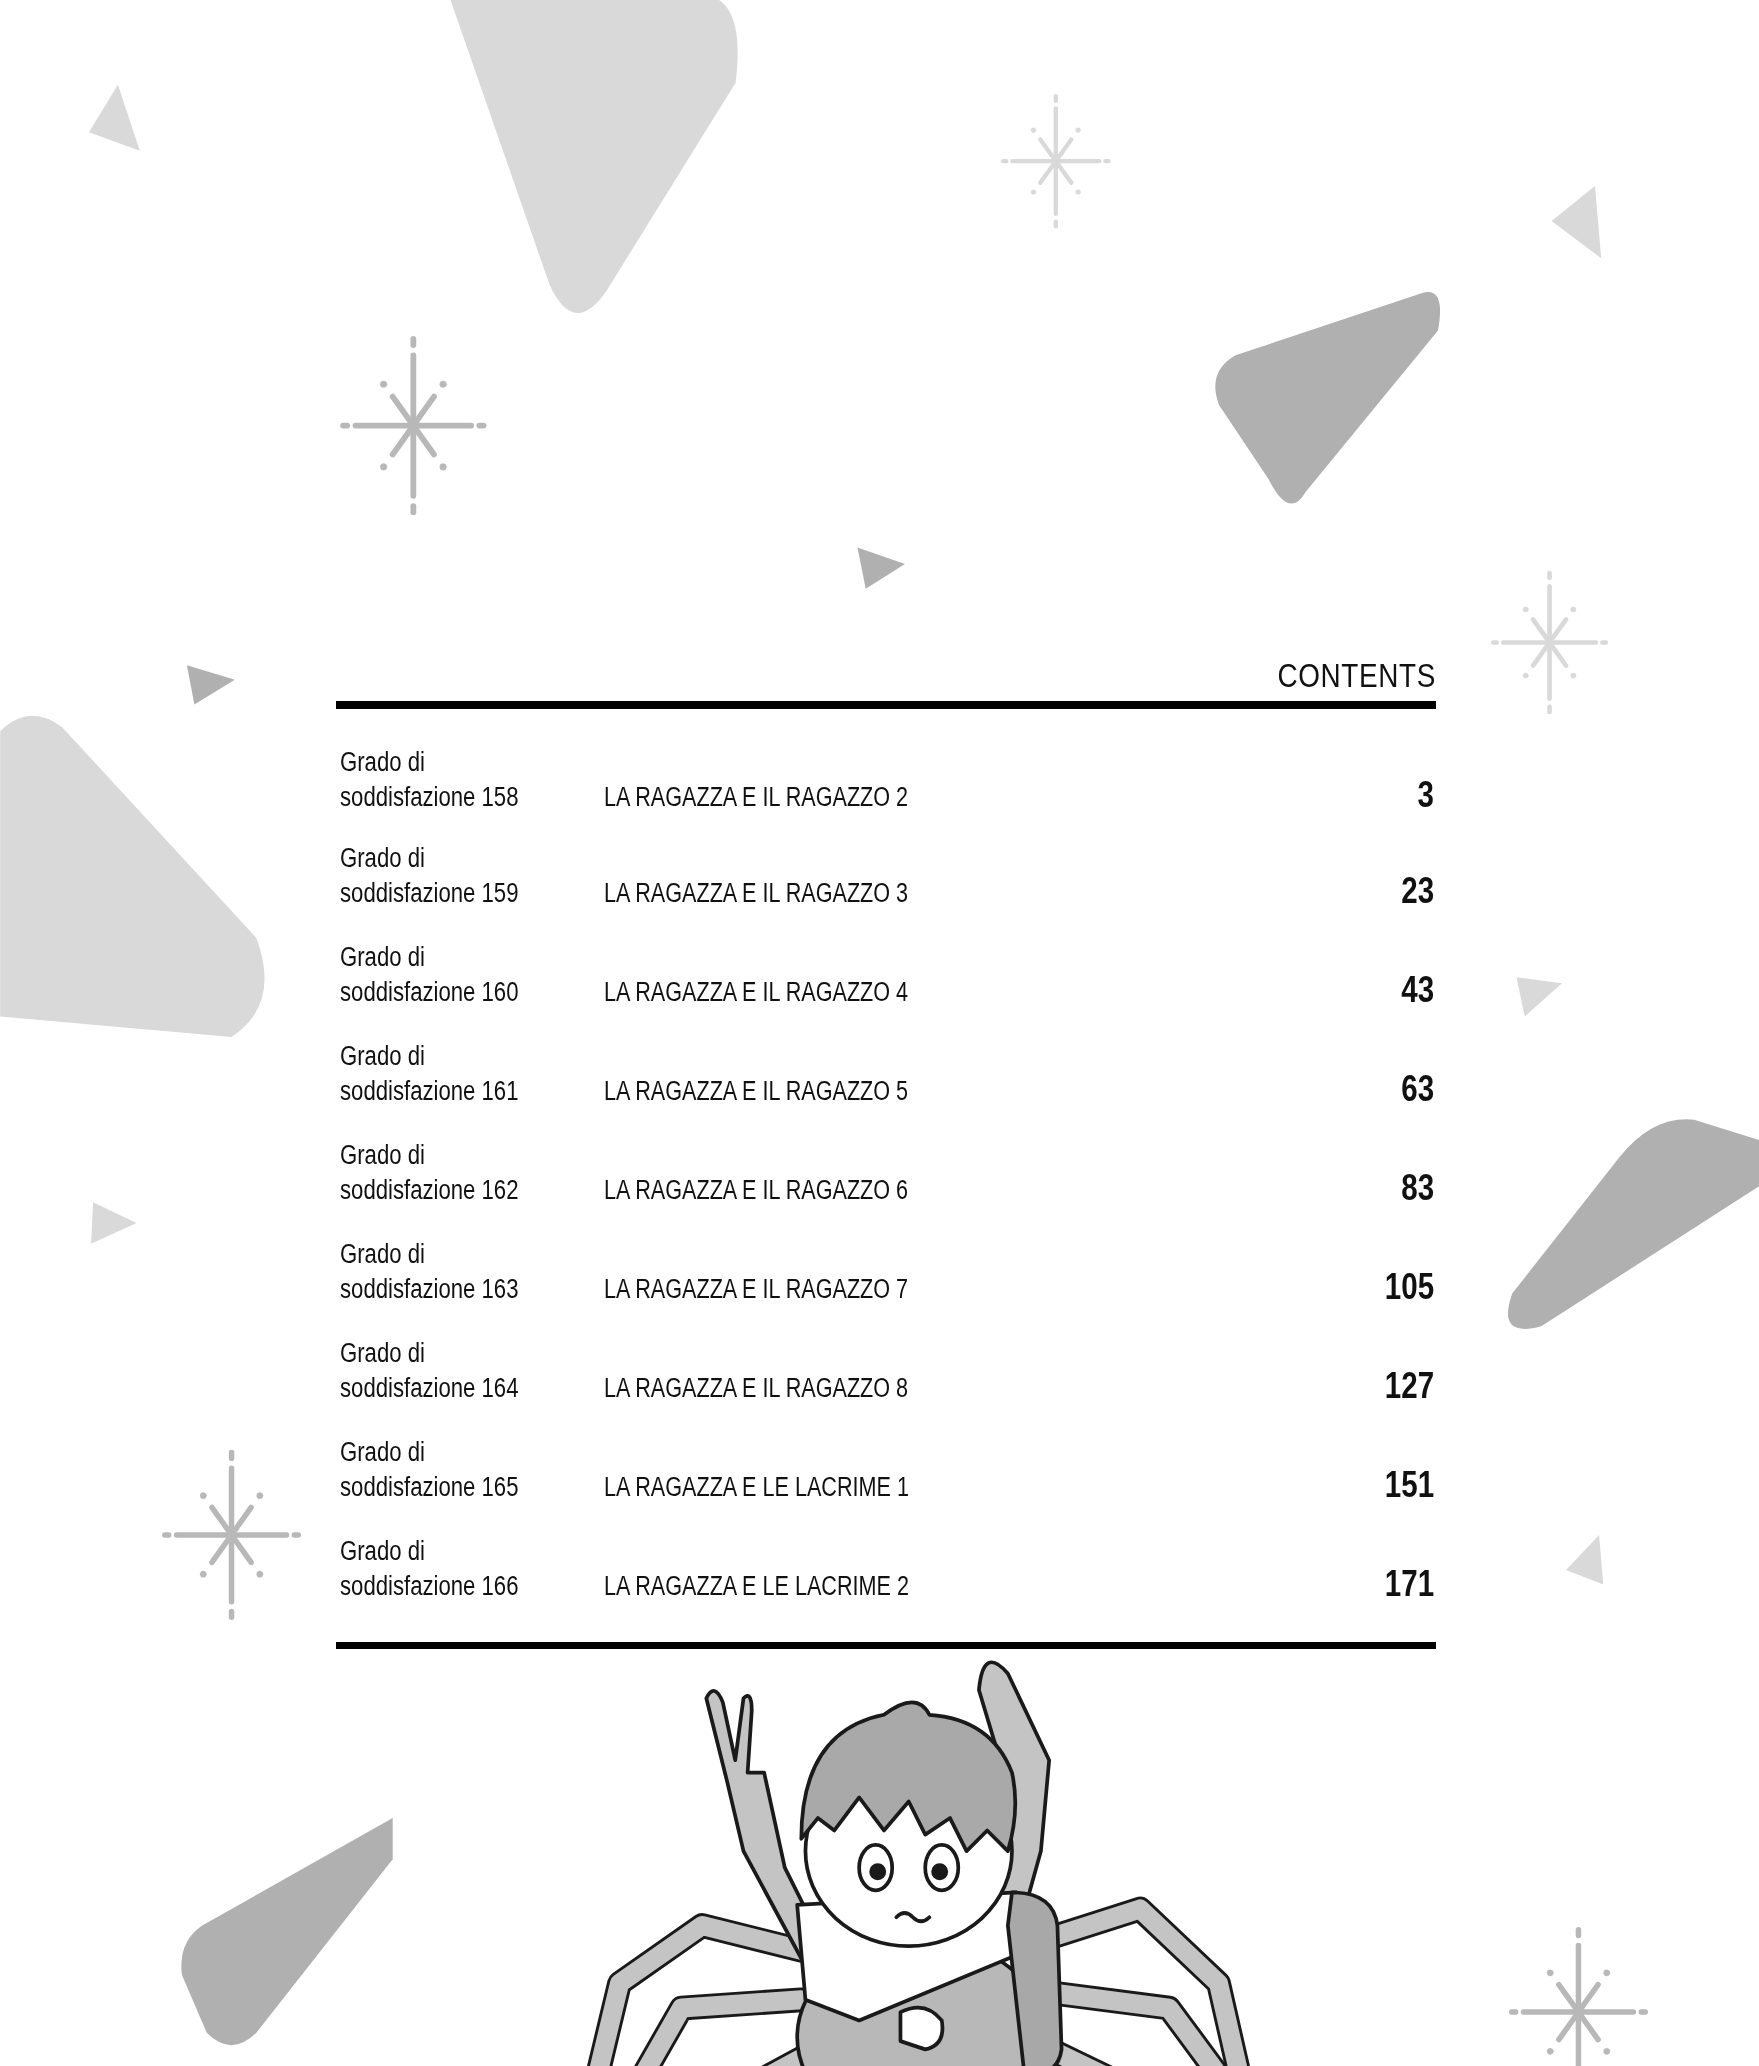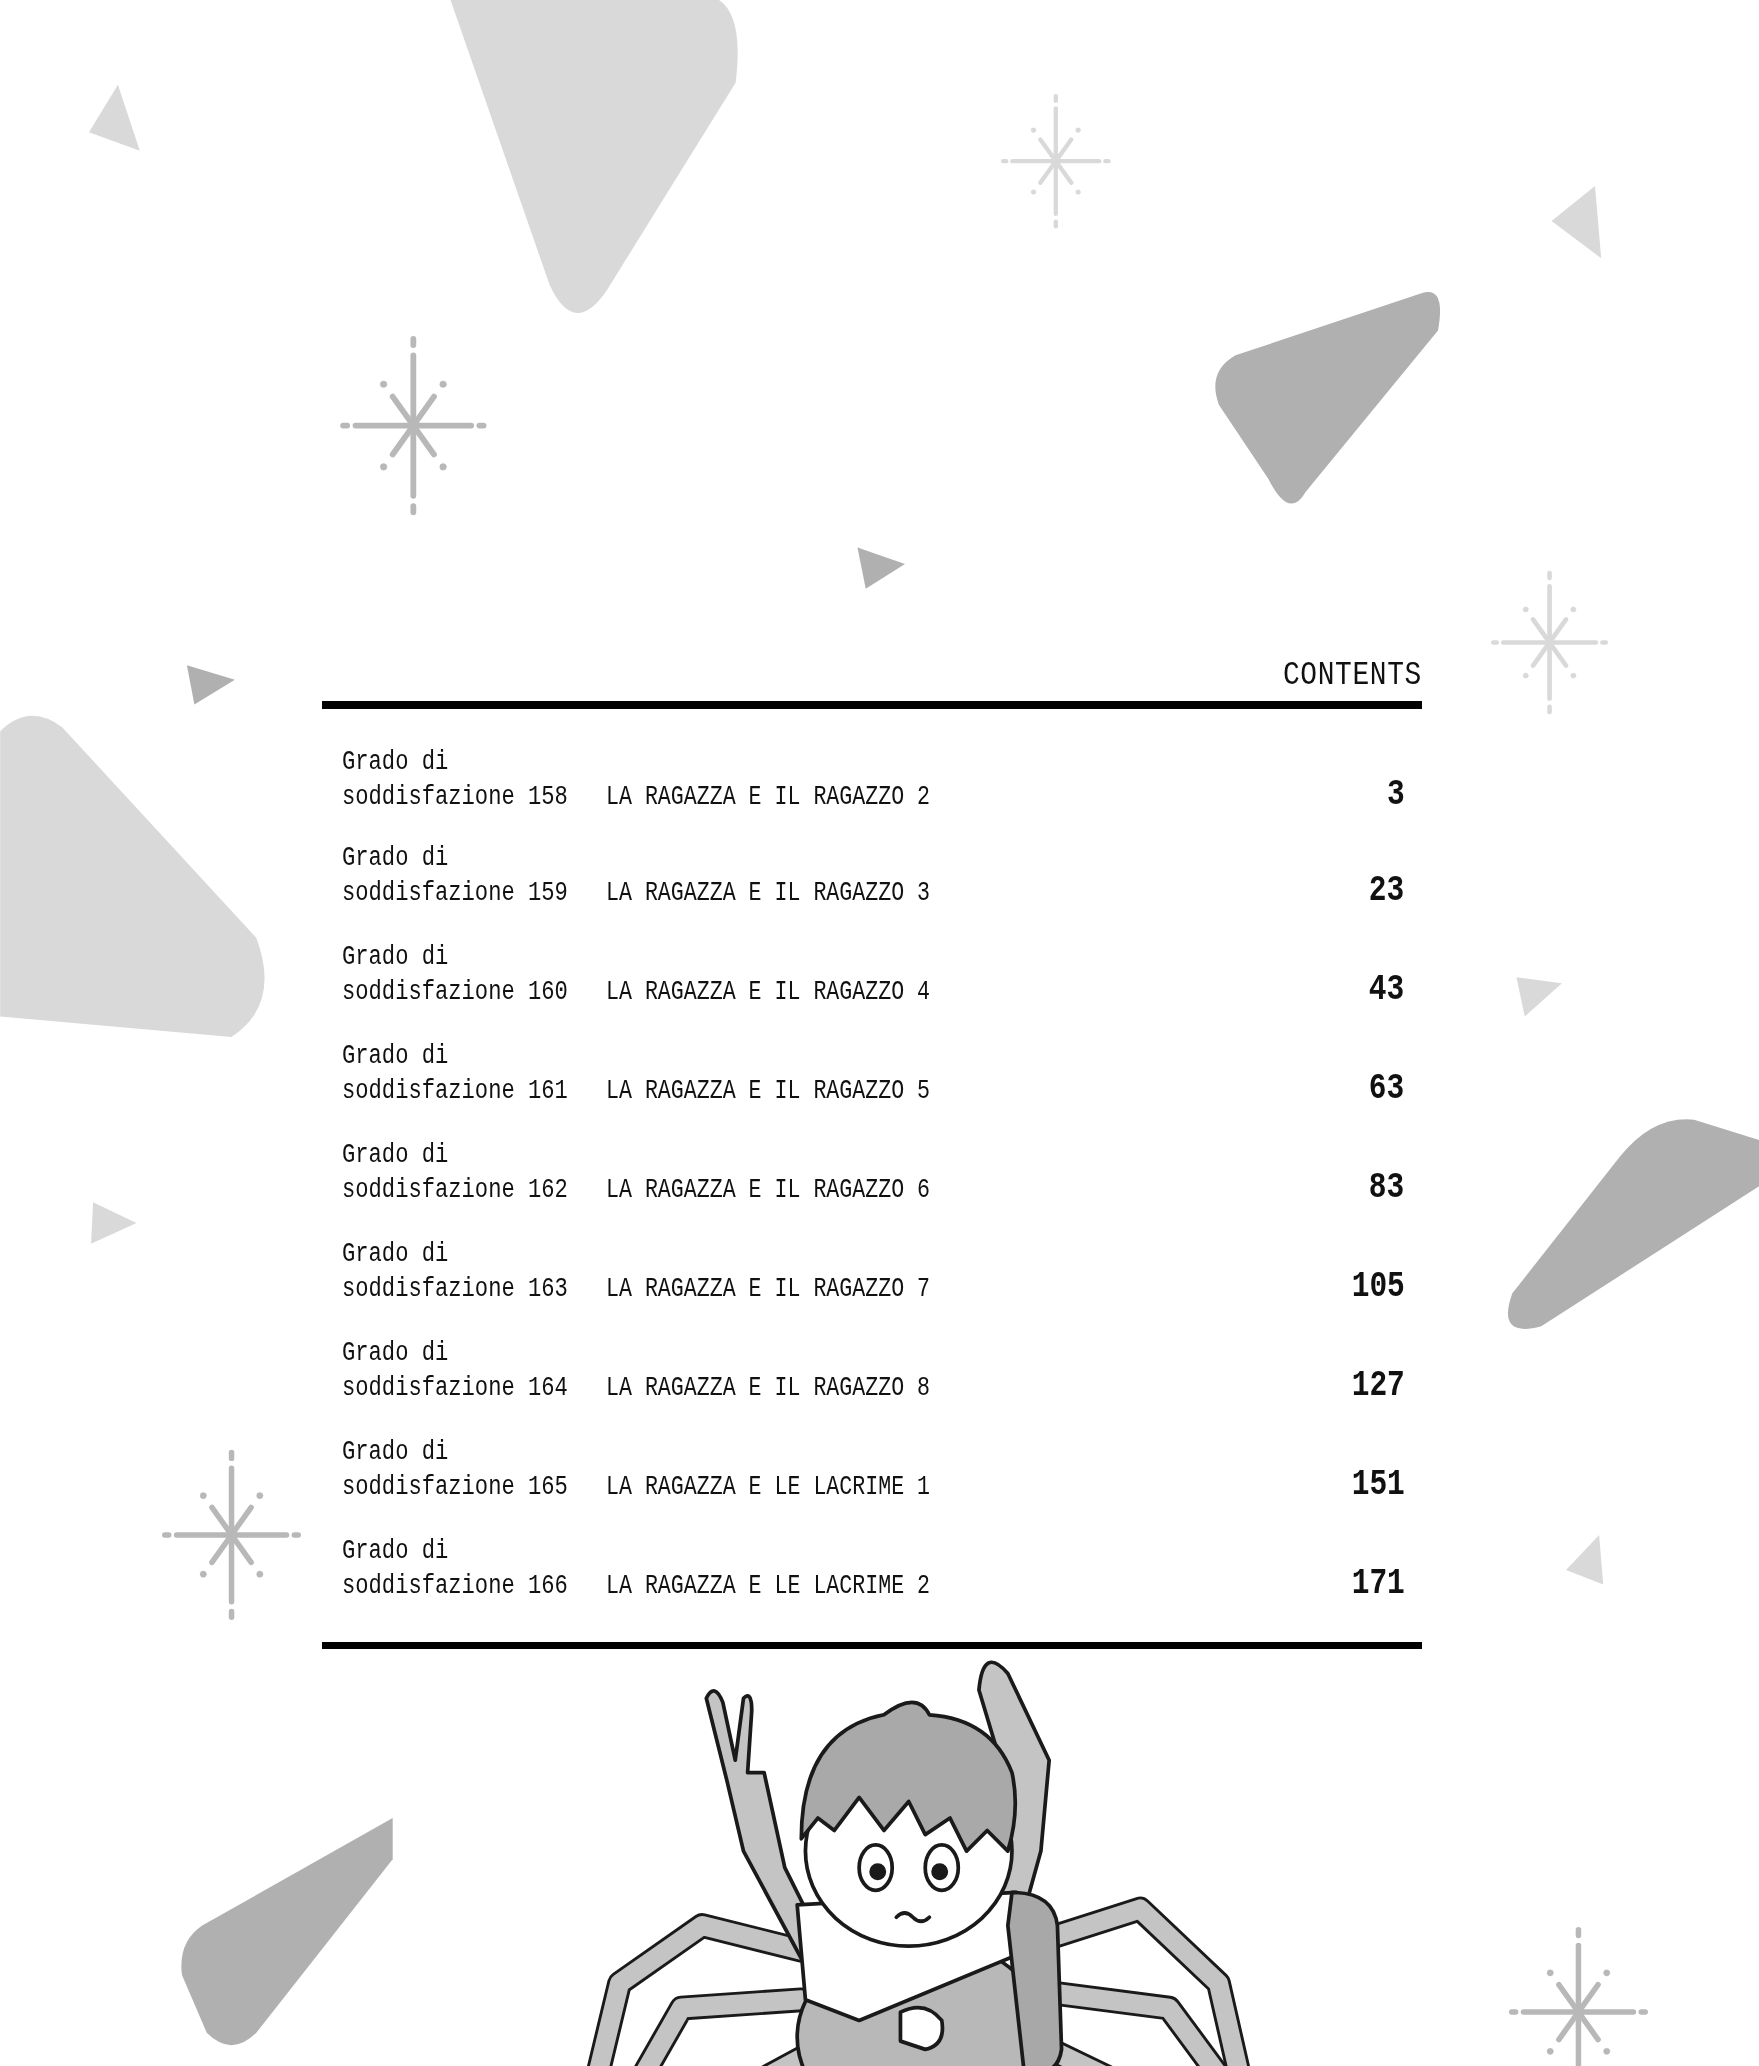--- a/index.html
+++ b/index.html
@@ -1,25 +1,25 @@
 <!DOCTYPE html>
 <html style="font-size:6.6px"><head>
 <meta charset="utf-8">
 <style>
   html, body { margin: 0; padding: 0; background: #ffffff; }
   body { width: 1760px; height: 2479px; position: relative; overflow: hidden;
          font-family: "Liberation Sans", "DejaVu Sans", sans-serif; color: #111; }
   .bg { position: absolute; left: 0; top: 0; width: 1760px; height: 2479px; }
-  .toc { position: absolute; left: 322px; top: 653px; width: 1100px; font-family: Liberation Mono, monospace; }
+  .toc { position: absolute; left: 336px; top: 653px; width: 1100px; }
   .toc-title { text-align: right; font-size: 34px; letter-spacing: 0.8px;
                transform: scaleX(0.82); transform-origin: right; font-weight: 400;
                height: 45px; line-height: 45px; }
   .rule-top { height: 8.3px; background: #000; margin-top: 2.5px; }
   .rule-bottom { height: 6.6px; background: #000; margin-top: 16.5px; }
-  .entries { list-style: none; margin: 16px; padding: 0; }
+  .entries { list-style: none; margin: 0; padding: 0; }
   .entry { position: relative; height: 99px; }
   .entry:first-child { margin-top: 20px; height: 105px; }
   .grado { position: absolute; left: 4.1px; top: 7.4px; font-size: 27px; line-height: 35px;
            transform: scaleX(0.82); transform-origin: left; }
   .sodd { position: absolute; left: 4.1px; top: 42px; font-size: 27px; line-height: 35px;
           transform: scaleX(0.82); transform-origin: left; white-space: nowrap; }
   .title { position: absolute; left: 268px; top: 42px; font-size: 27px; line-height: 35px;
            transform: scaleX(0.80); transform-origin: left; white-space: nowrap; }
   .page { position: absolute; right: 1.7px; top: 36px; font-size: 36px; line-height: 41px;
           font-weight: 700; transform: scaleX(0.82); transform-origin: right; }

